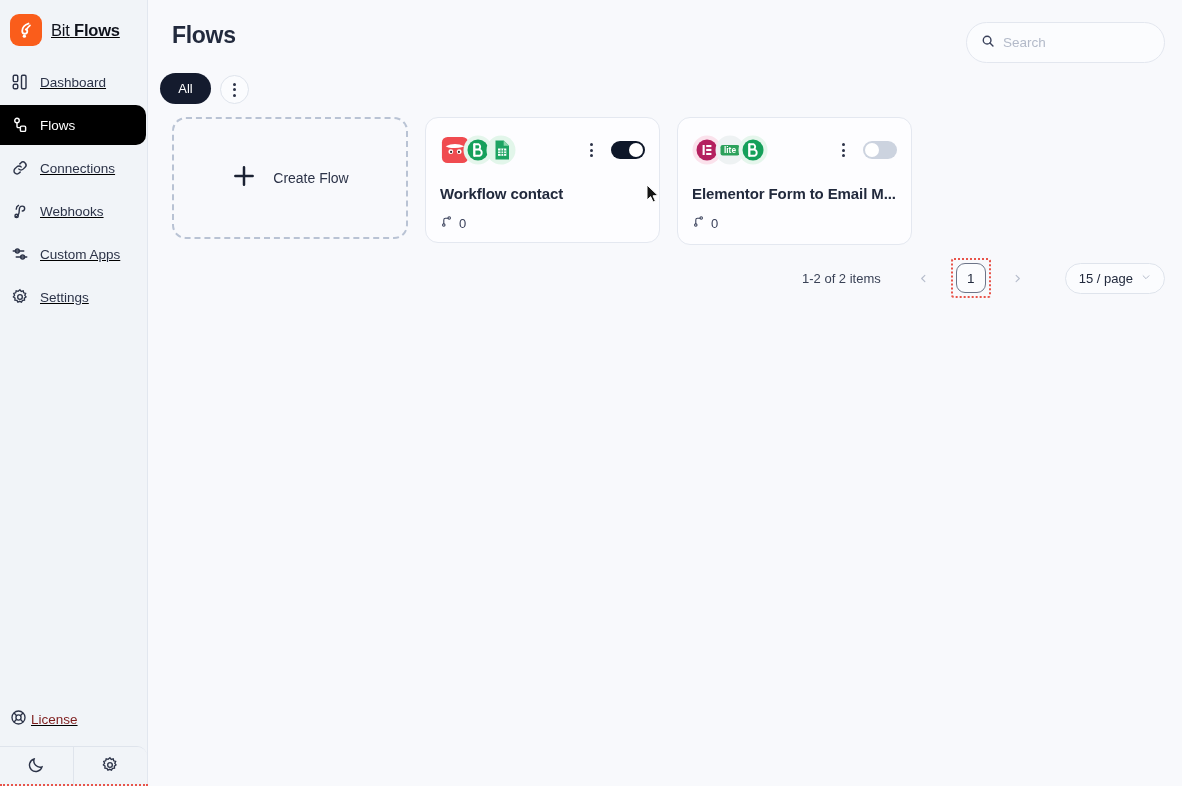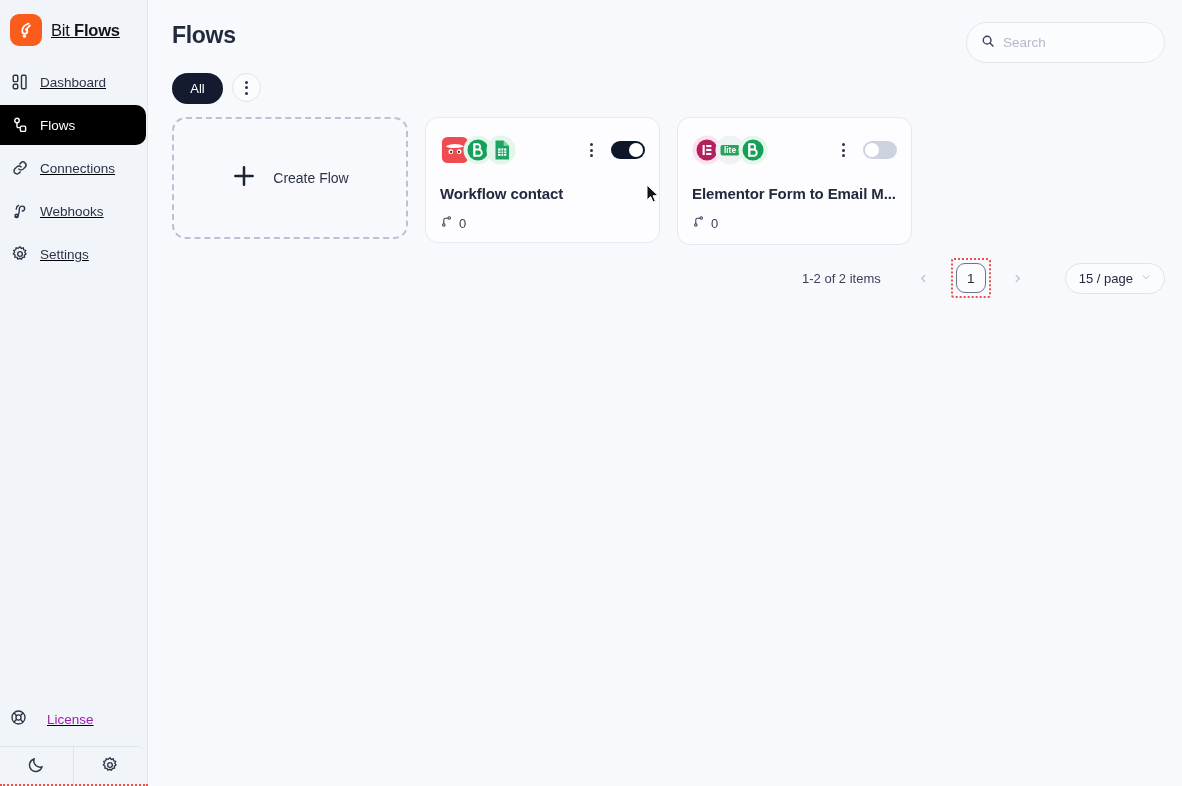--- a/index.html
+++ b/index.html
@@ -45,23 +45,23 @@
     cursor: pointer;
     width: 146px;
   }
   .nav-item .ico { width: 19px; height: 19px; flex: 0 0 19px; display:flex; align-items:center; justify-content:center;}
   .nav-item.active { background: #000000; color: #ffffff; }
   .nav-item.active .ico svg { stroke: #ffffff; }
 
   .nav-spacer { flex: 1 1 auto; }
 
   .license-item {
-    display: flex; align-items: center; gap: 20px;
+    display: flex; align-items: center; gap: 4px;
     height: 38px; padding-left: 10px;
-    color: #a21caf; font-size: 13.5px; cursor: pointer;
+    color: #7f1d1d; font-size: 13.5px; cursor: pointer;
   }
   .bottom-bar {
     display: flex; height: 40px; margin: 8px 0 0 0;
     border-top: 1px solid #dfe4ec;
     border-radius: 0 10px 0 0;
     overflow: hidden;
   }
   .bottom-btn {
     flex: 1 1 50%; display: flex; align-items: center; justify-content: center;
     cursor: pointer; border-right: 1px solid #dfe4ec;
@@ -92,22 +92,22 @@
     padding: 0 14px;
   }
   .search-box input {
     border: none; outline: none; background: transparent;
     font-family: "Liberation Sans", sans-serif;
     font-size: 13.5px; color: #2c3348; width: 150px;
   }
   .search-box input::placeholder { color: #b3bac9; }
 
   .filter-row {
-    position: absolute; left: 24px; top: 73px;
-    display: flex; align-items: flex-start; gap: 9px;
+    position: absolute; left: 12px; top: 73px;
+    display: flex; align-items: flex-end; gap: 9px;
   }
   .chip-all {
     height: 31px; min-width: 51px; padding: 0 18px;
     background: #141b2e; color: #fff;
     border-radius: 16px; font-size: 13px;
     display: flex; align-items: center; justify-content: center;
     cursor: pointer;
   }
   .chip-dots {
     width: 29px; height: 29px; border-radius: 50%;
@@ -263,20 +263,31 @@
         <span class="ico">
           <svg width="18" height="18" viewBox="0 0 24 24" fill="none" stroke="#2c3348" stroke-width="1.9" stroke-linecap="round">
             <path d="M6 20 c4-1 5-5 5-9 c0-3 1.5-5.5 4-5.5 c2 0 3.2 1.6 3.2 3.3 c0 2-1.6 3.2-3.2 3.2"></path>
             <path d="M10 4.5 c-2 1-3 3-3 5"></path>
             <circle cx="7.5" cy="18.5" r="2.2"></circle>
           </svg>
         </span>
         <span>Webhooks</span>
       </div>
 
+      <div class="nav-item">
+        <span class="ico">
+          <svg width="18" height="18" viewBox="0 0 24 24" fill="none" stroke="#2c3348" stroke-width="1.9" stroke-linecap="round">
+            <path d="M3 8 h14"></path>
+              <circle cx="8.5" cy="8" r="2.6"></circle>
+            <path d="M7 16 h14"></path>
+              <circle cx="15.5" cy="16" r="2.6"></circle>
+          </svg>
+        </span>
+        <span>Custom Apps</span>
+      </div>
 
       <div class="nav-item">
         <span class="ico">
           <svg width="18" height="18" viewBox="0 0 24 24" fill="none" stroke="#2c3348" stroke-width="1.8">
             <circle cx="12" cy="12" r="3.1"></circle>
             <path d="M12 2.4 l1.7 2.1 2.6-.7 .6 2.6 2.6 .9 -1.1 2.4 1.6 2.2 -2.2 1.6 .2 2.7 -2.7 .3 -1.3 2.4 -2.4 -1.2 -2.4 1.2 -1.3 -2.4 -2.7 -.3 .2 -2.7 -2.2 -1.6 1.6 -2.2 -1.1 -2.4 2.6 -.9 .6 -2.6 2.6 .7z"></path>
           </svg>
         </span>
         <span>Settings</span>
       </div>

